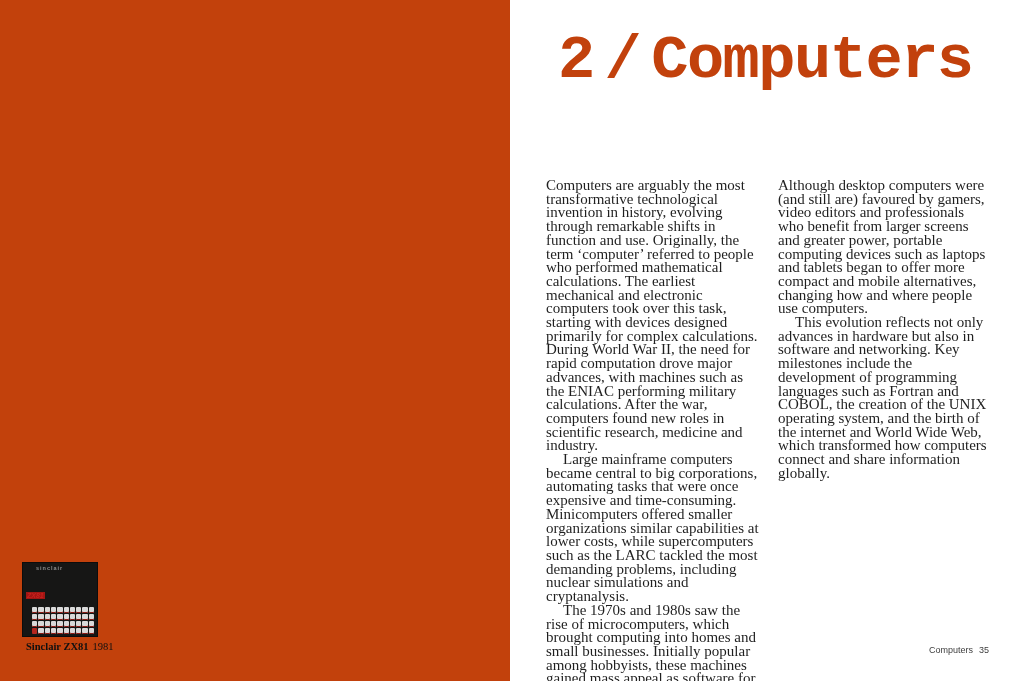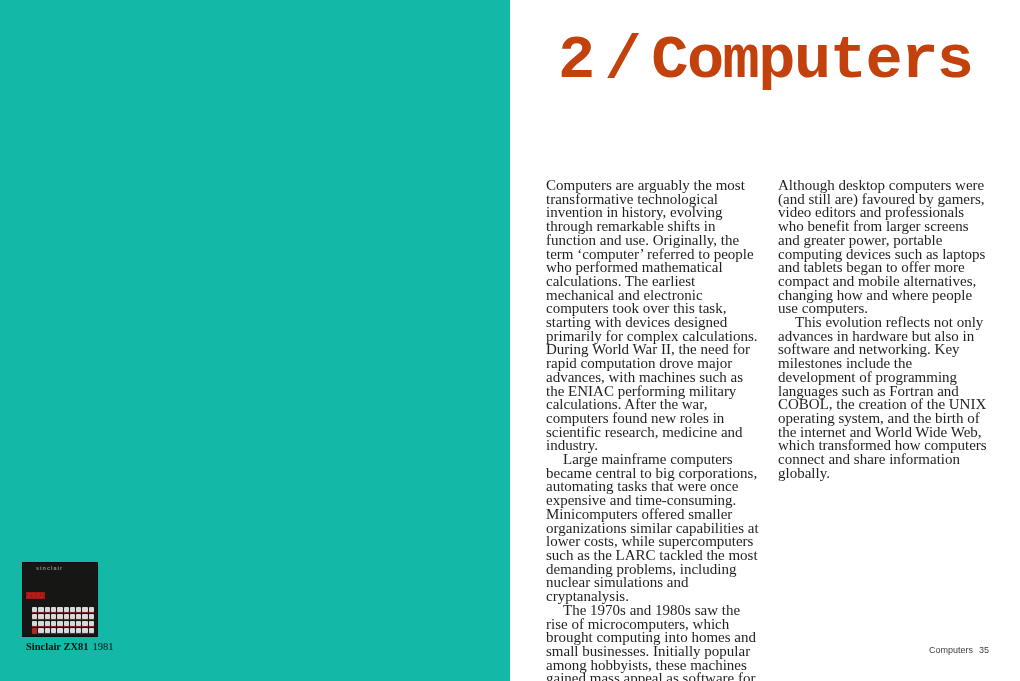--- a/index.html
+++ b/index.html
@@ -10,21 +10,21 @@
     background: #ffffff;
     overflow: hidden;
     font-family: "Liberation Serif", serif;
   }
 
   
   .blue-panel {
     position: absolute;
     left: 0; top: 0;
     width: 510px; height: 681px;
-    background: #14b8a6;
+    background: #c2410c;
   }
   .zx81 {
     position: absolute;
     left: 22px; top: 562px;
     width: 76px; height: 75px;
     background: #161615;
     border: 1px solid #0c0c0c;
     box-sizing: border-box;
   }
   .sinclair {

